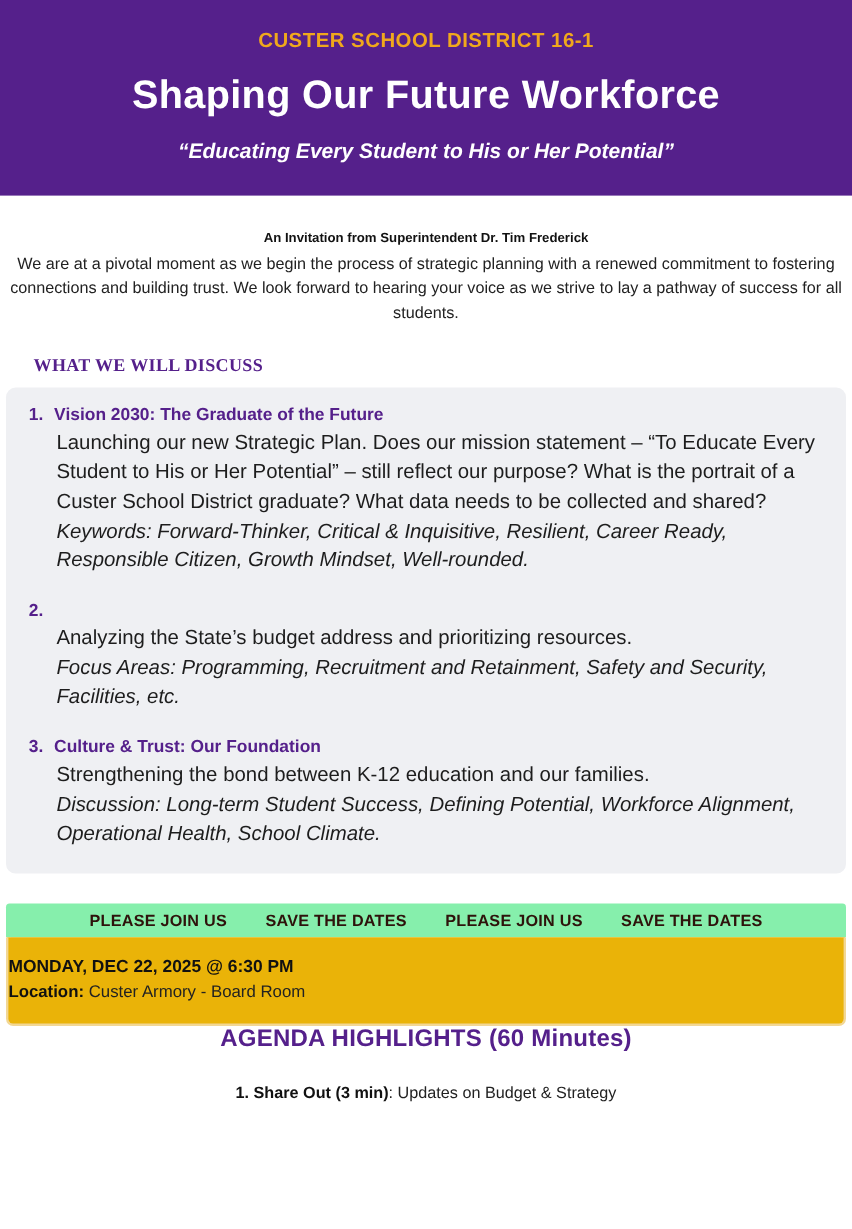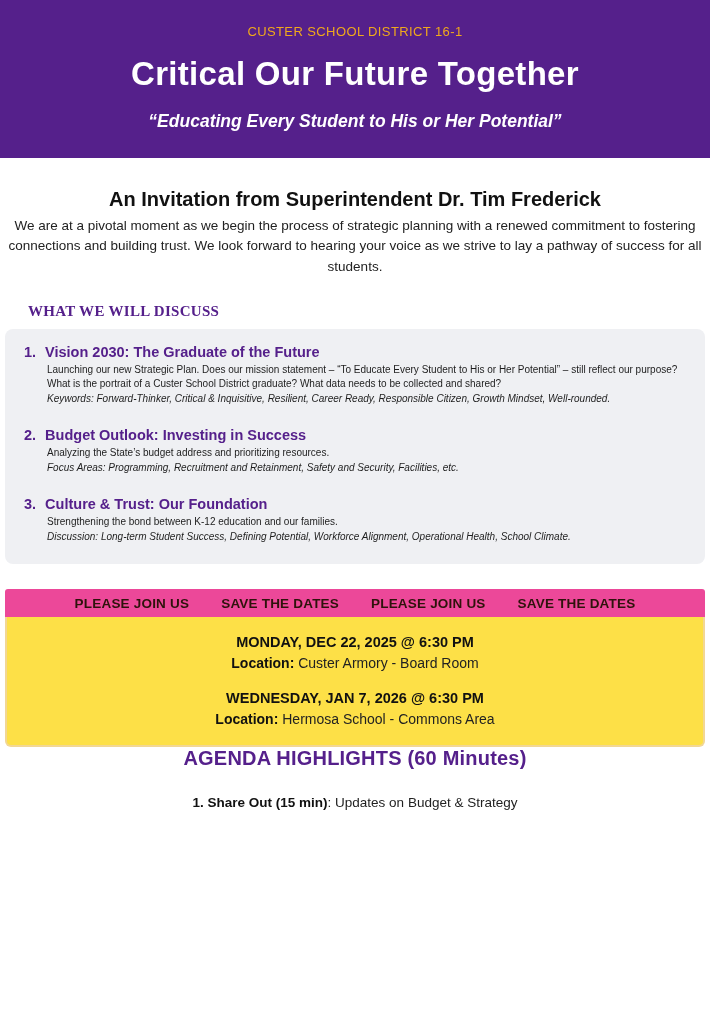--- a/index.html
+++ b/index.html
@@ -18,22 +18,22 @@
   }
 
   
   .hero {
     background: #55208B;
     text-align: center;
     padding: 24px 10px 26px;
   }
   .hero .district {
     color: #F0A81C;
-    font-weight: 400;
-    font-size: 13px;
+    font-weight: 700;
+    font-size: 17px;
     letter-spacing: 0.4px;
   }
   .hero .title {
     color: #ffffff;
     font-weight: 700;
     font-size: 33px;
     margin: 16px 0 18px;
     letter-spacing: 0.3px;
   }
   .hero .tagline {
@@ -44,21 +44,21 @@
   }
 
   
   .invitation {
     text-align: center;
     margin-top: 30px;
     padding: 0 8px;
   }
   .invitation .inv-heading {
     font-weight: 700;
-    font-size: 20px;
+    font-size: 11px;
     margin-bottom: 5px;
     color: #111111;
   }
   .invitation .inv-body {
     font-size: 13.5px;
     line-height: 1.5;
     max-width: 700px;
     margin: 0 auto;
     color: #222222;
   }
@@ -84,47 +84,46 @@
     display: flex;
     gap: 9px;
     color: #55208B;
     font-weight: 700;
     font-size: 14.5px;
     padding-left: 5px;
     margin-bottom: 3px;
   }
   .item-body, .item-italic {
     padding-left: 28px;
-    font-size: 10px;
+    font-size: 17px;
     line-height: 1.45;
     color: #1d1d1d;
   }
   .item-italic { font-style: italic; }
 
   
   .dates-banner {
     margin: 25px 5px 0;
-    background: #ec4899;
+    background: #86efac;
     border-radius: 3px 3px 0 0;
     padding: 7px 0 6px;
     display: flex;
     justify-content: center;
     gap: 32px;
     font-weight: 700;
     font-size: 13.5px;
     color: #2E130B;
     letter-spacing: 0.2px;
   }
   .dates-box {
     margin: 0 5px;
-    background: #fde047;
+    background: #eab308;
     border: 2px solid #F2D794;
     border-top: none;
     border-radius: 0 0 6px 6px;
-    text-align: center;
     padding: 14px 0 16px;
   }
   .event { margin-bottom: 14px; }
   .event:last-child { margin-bottom: 0; }
   .event .event-datetime {
     font-weight: 700;
     font-size: 14.5px;
     line-height: 1.55;
     color: #111111;
   }
@@ -150,21 +149,21 @@
     line-height: 1.65;
     color: #222222;
   }
   .agenda-list b { color: #111111; }
 </style>
 </head>
 <body>
 
 <header class="hero">
   <div class="district">CUSTER SCHOOL DISTRICT 16-1</div>
-  <div class="title">Critical Our Future Together</div>
+  <div class="title">Shaping Our Future Workforce</div>
   <div class="tagline">“Educating Every Student to His or Her Potential”</div>
 </header>
 
 <section class="invitation">
   <div class="inv-heading">An Invitation from Superintendent Dr. Tim Frederick</div>
   <p class="inv-body">We are at a pivotal moment as we begin the process of strategic planning with a renewed commitment to fostering connections and building trust. We look forward to hearing your voice as we strive to lay a pathway of success for all students.</p>
 </section>
 
 <div class="discuss-heading">WHAT WE WILL DISCUSS</div>
 
@@ -175,21 +174,20 @@
       <span>1.</span>
       <span>Vision 2030: The Graduate of the Future</span>
     </div>
     <div class="item-body">Launching our new Strategic Plan.  Does our mission statement – “To Educate Every Student to His or Her Potential” – still reflect our purpose? What is the portrait of a Custer School District graduate? What data needs to be collected and shared?</div>
     <div class="item-italic">Keywords: Forward-Thinker, Critical &amp; Inquisitive, Resilient, Career Ready, Responsible Citizen, Growth Mindset, Well-rounded.</div>
   </div>
 
   <div class="discuss-item">
     <div class="item-title-row">
       <span>2.</span>
-      <span>Budget Outlook: Investing in Success</span>
     </div>
     <div class="item-body">Analyzing the State’s budget address and prioritizing resources.</div>
     <div class="item-italic">Focus Areas: Programming, Recruitment and Retainment, Safety and Security, Facilities, etc.</div>
   </div>
 
   <div class="discuss-item">
     <div class="item-title-row">
       <span>3.</span>
       <span>Culture &amp; Trust: Our Foundation</span>
     </div>
@@ -209,31 +207,24 @@
 <section class="dates-box">
 
   <div class="event">
     <div class="event-datetime">MONDAY, DEC 22, 2025 @ 6:30 PM</div>
     <div class="event-location">
       <b>Location:</b>
       <span>Custer Armory - Board Room</span>
     </div>
   </div>
 
-  <div class="event">
-    <div class="event-datetime">WEDNESDAY, JAN 7, 2026 @ 6:30 PM</div>
-    <div class="event-location">
-      <b>Location:</b>
-      <span>Hermosa School - Commons Area</span>
-    </div>
-  </div>
 
 
 </section>
 
 <div class="agenda-heading">AGENDA HIGHLIGHTS (60 Minutes)</div>
 
 <div class="agenda-list">
   <div>
-    <b>1. Share Out (15 min)</b><span>: Updates on Budget &amp; Strategy</span>
+    <b>1. Share Out (3 min)</b><span>: Updates on Budget &amp; Strategy</span>
   </div>
 
 </div>
 
 </body></html>

